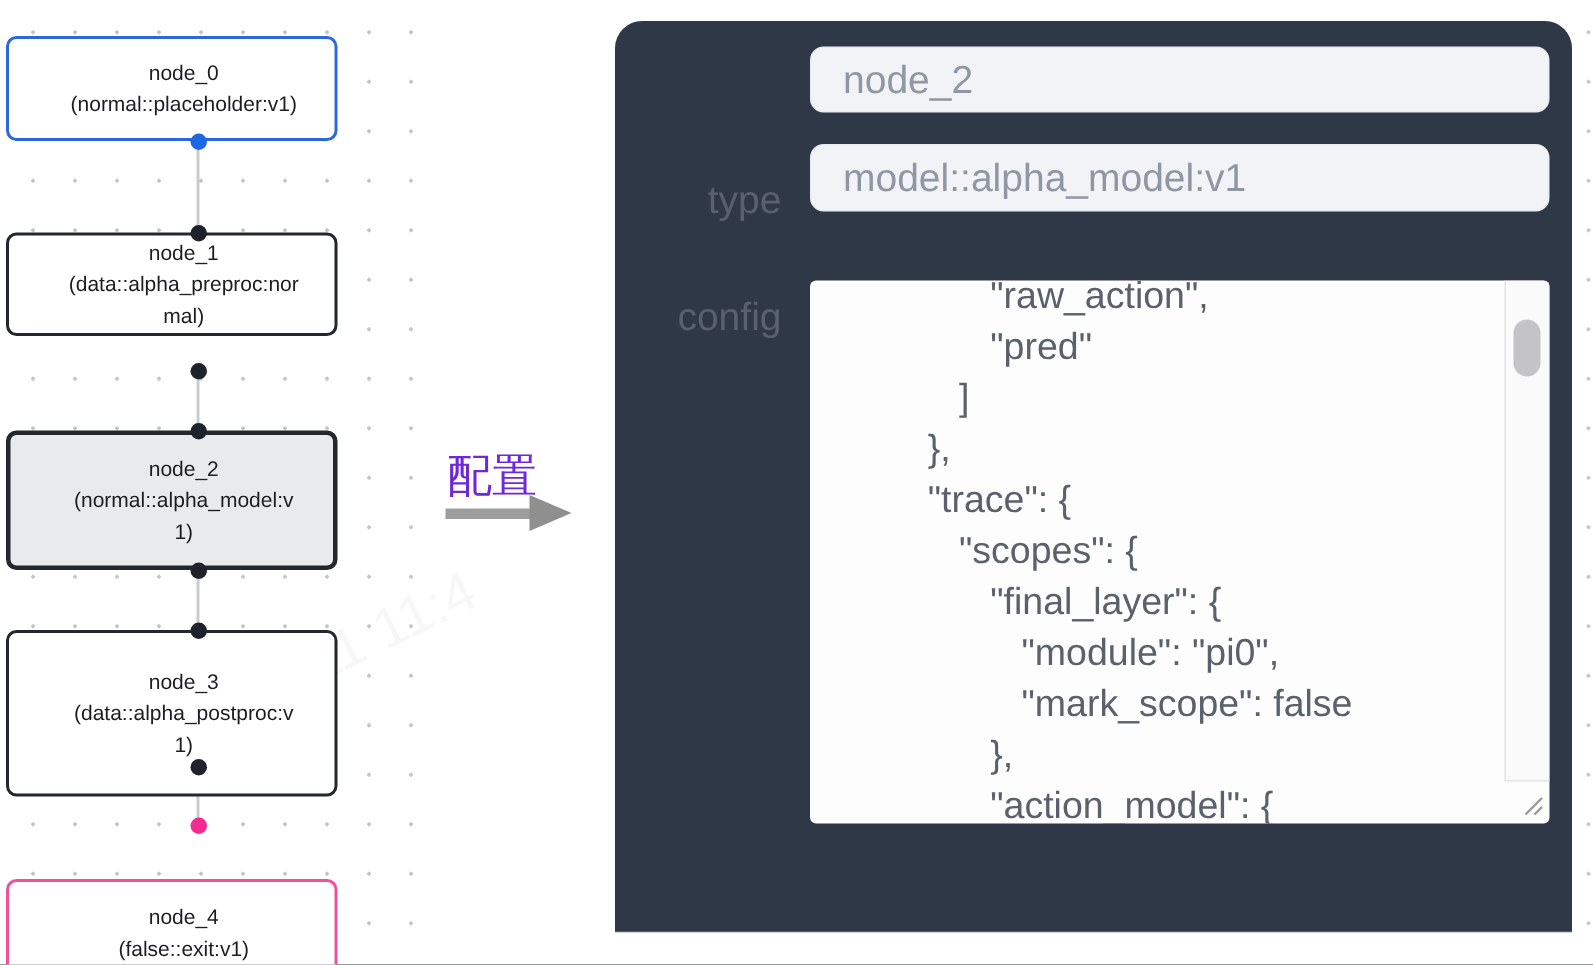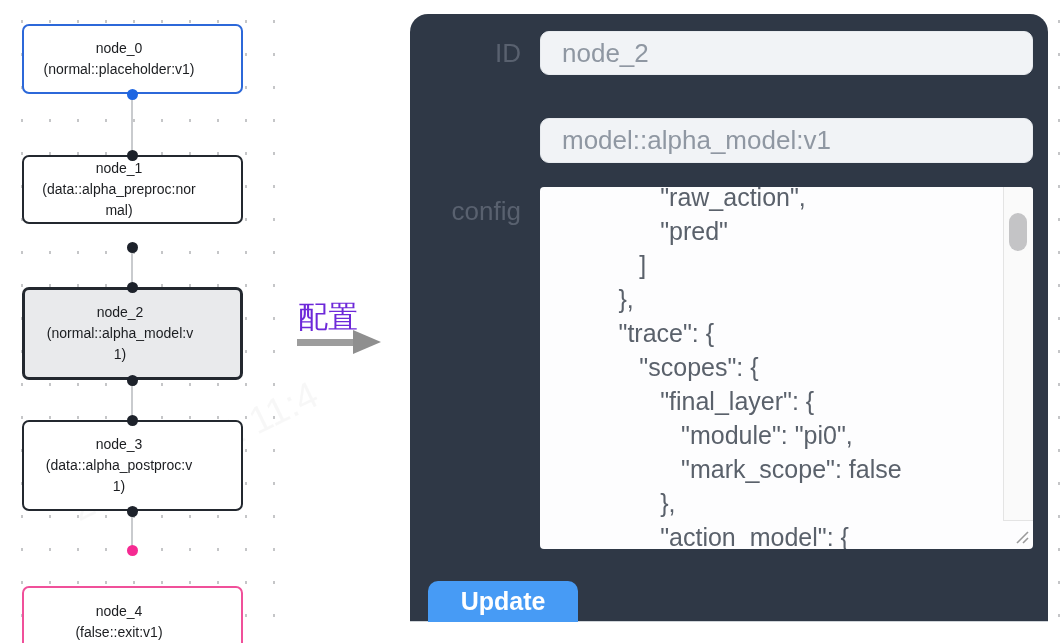--- a/index.html
+++ b/index.html
@@ -12,23 +12,23 @@
     position:absolute;top:0;height:643px;
     background-image:radial-gradient(circle,#c5c6c8 1.3px,rgba(0,0,0,0) 1.4px);
     background-size:28px 33px;background-position:8px 5px;
   }
   .dots-left{left:0;width:278px;}
   .dots-right{left:393px;width:669px;}
 
   
   .edge{position:absolute;left:131px;width:2px;background:#c9cbce;}
   .node{
-    position:absolute;left:22px;width:221px;box-sizing:border-box;
+    position:absolute;left:4px;width:221px;box-sizing:border-box;
     background:#ffffff;border:2px solid #23282f;border-radius:7px;
-    display:flex;align-items:center;
+    display:flex;align-items:center;justify-content:center;
     text-align:center;color:#1b1d20;font-size:14px;line-height:1.5;padding-left:16px;
   }
   .node .txt{width:158px;word-break:break-all;}
   .node-input{border-color:#2c68d9;}
   .node-selected{background:#e9eaec;border-width:3px;}
   .node-output{border-color:#f0509a;}
   .port{
     position:absolute;left:127px;width:11px;height:11px;border-radius:50%;
     background:#1d222b;z-index:3;
   }
@@ -109,21 +109,21 @@
   <span>(normal::placeholder:v1)</span></div>
 </div>
 <div class="node" style="top:155px;height:69px;">
   <div class="txt"><span>node_1</span><br>
   <span>(data::alpha_preproc:normal)</span></div>
 </div>
 <div class="node node-selected" style="top:287px;height:93px;">
   <div class="txt"><span>node_2</span><br>
   <span>(normal::alpha_model:v1)</span></div>
 </div>
-<div class="node" style="top:420px;height:91px;">
+<div class="node" style="top:420px;height:111px;">
   <div class="txt"><span>node_3</span><br>
   <span>(data::alpha_postproc:v1)</span></div>
 </div>
 <div class="node node-output" style="top:550px;height:71px;margin-top:36px;">
   <div class="txt"><span>node_4</span><br>
   <span>(false::exit:v1)</span></div>
 </div>
 
 <div class="port port-blue" style="top:89px;"></div>
 <div class="port" style="top:150px;"></div>
@@ -132,23 +132,23 @@
 <div class="port" style="top:375px;"></div>
 <div class="port" style="top:415px;"></div>
 <div class="port" style="top:506px;"></div>
 <div class="port port-pink" style="top:545px;"></div>
 
 <div class="trans-label">配置</div>
 <div class="arrow-shaft"></div>
 <div class="arrow-head"></div>
 
 <div class="panel">
-  <div class="f-label" style="top:24px;">ID</div>
   <input class="f-input" style="top: 17px;" value="node_2">
-  <input class="f-input" style="top: 104px; height: 45px;" value="model::alpha_model:v1">
+  <div class="f-label" style="top:104px;">type</div>
+  <input class="f-input" style="top: 82px; height: 45px;" value="model::alpha_model:v1">
   <div class="f-label" style="top:182px;text-align:right;">config</div>
 
   <div class="config-box">
     <pre class="config-pre">               "raw_action",
                "pred"
             ]
          },
          "trace": {
             "scopes": {
                "final_layer": {
@@ -158,14 +158,13 @@
                "action_model": {</pre>
     <div class="scroll-track">
       <div class="scroll-thumb"></div>
     </div>
     <svg class="resize-handle" viewBox="0 0 18 18">
       <line x1="4" y1="15" x2="15" y2="4" stroke="#9a9a9a" stroke-width="1.6"></line>
       <line x1="10" y1="15" x2="15" y2="10" stroke="#9a9a9a" stroke-width="1.6"></line>
     </svg>
   </div>
 
-  <button class="btn-update">Update</button>
 </div>
 
 </body></html>

